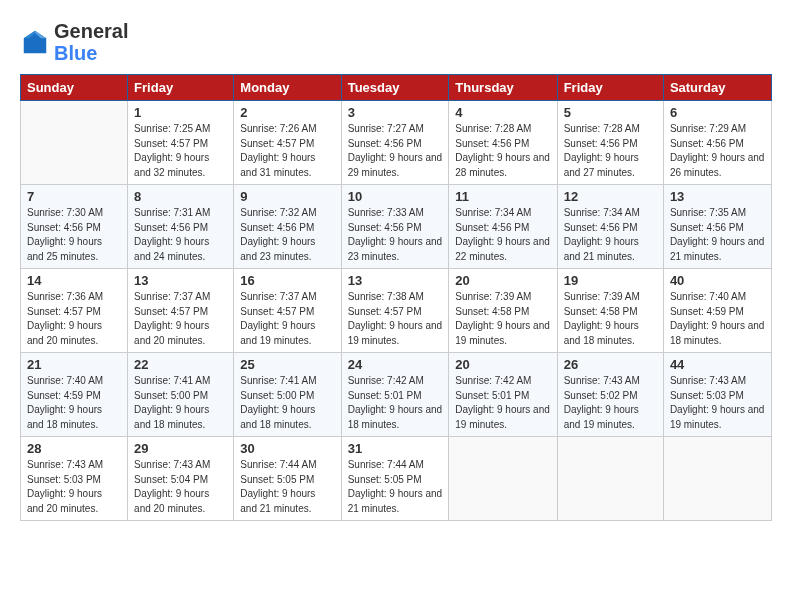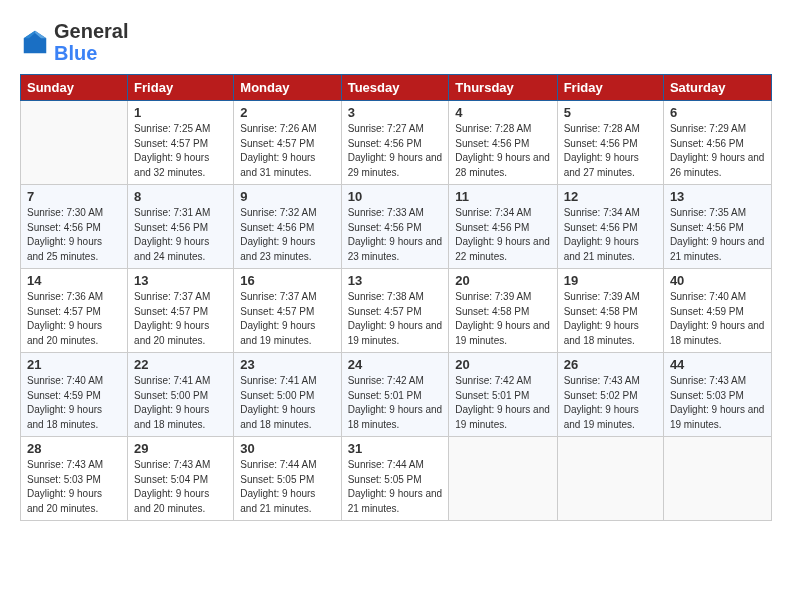--- a/index.html
+++ b/index.html
@@ -213,21 +213,21 @@
         <tr>
           <td>
             <span class="day-number">21</span>
             <div class="day-info">Sunrise: 7:40 AM<br>Sunset: 4:59 PM<br>Daylight: 9 hours and 18 minutes.</div>
           </td>
           <td>
             <span class="day-number">22</span>
             <div class="day-info">Sunrise: 7:41 AM<br>Sunset: 5:00 PM<br>Daylight: 9 hours and 18 minutes.</div>
           </td>
           <td>
-            <span class="day-number">23</span>
+            <span class="day-number">25</span>
             <div class="day-info">Sunrise: 7:41 AM<br>Sunset: 5:00 PM<br>Daylight: 9 hours and 18 minutes.</div>
           </td>
           <td>
             <span class="day-number">24</span>
             <div class="day-info">Sunrise: 7:42 AM<br>Sunset: 5:01 PM<br>Daylight: 9 hours and 18 minutes.</div>
           </td>
           <td>
             <span class="day-number">20</span>
             <div class="day-info">Sunrise: 7:42 AM<br>Sunset: 5:01 PM<br>Daylight: 9 hours and 19 minutes.</div>
           </td>

